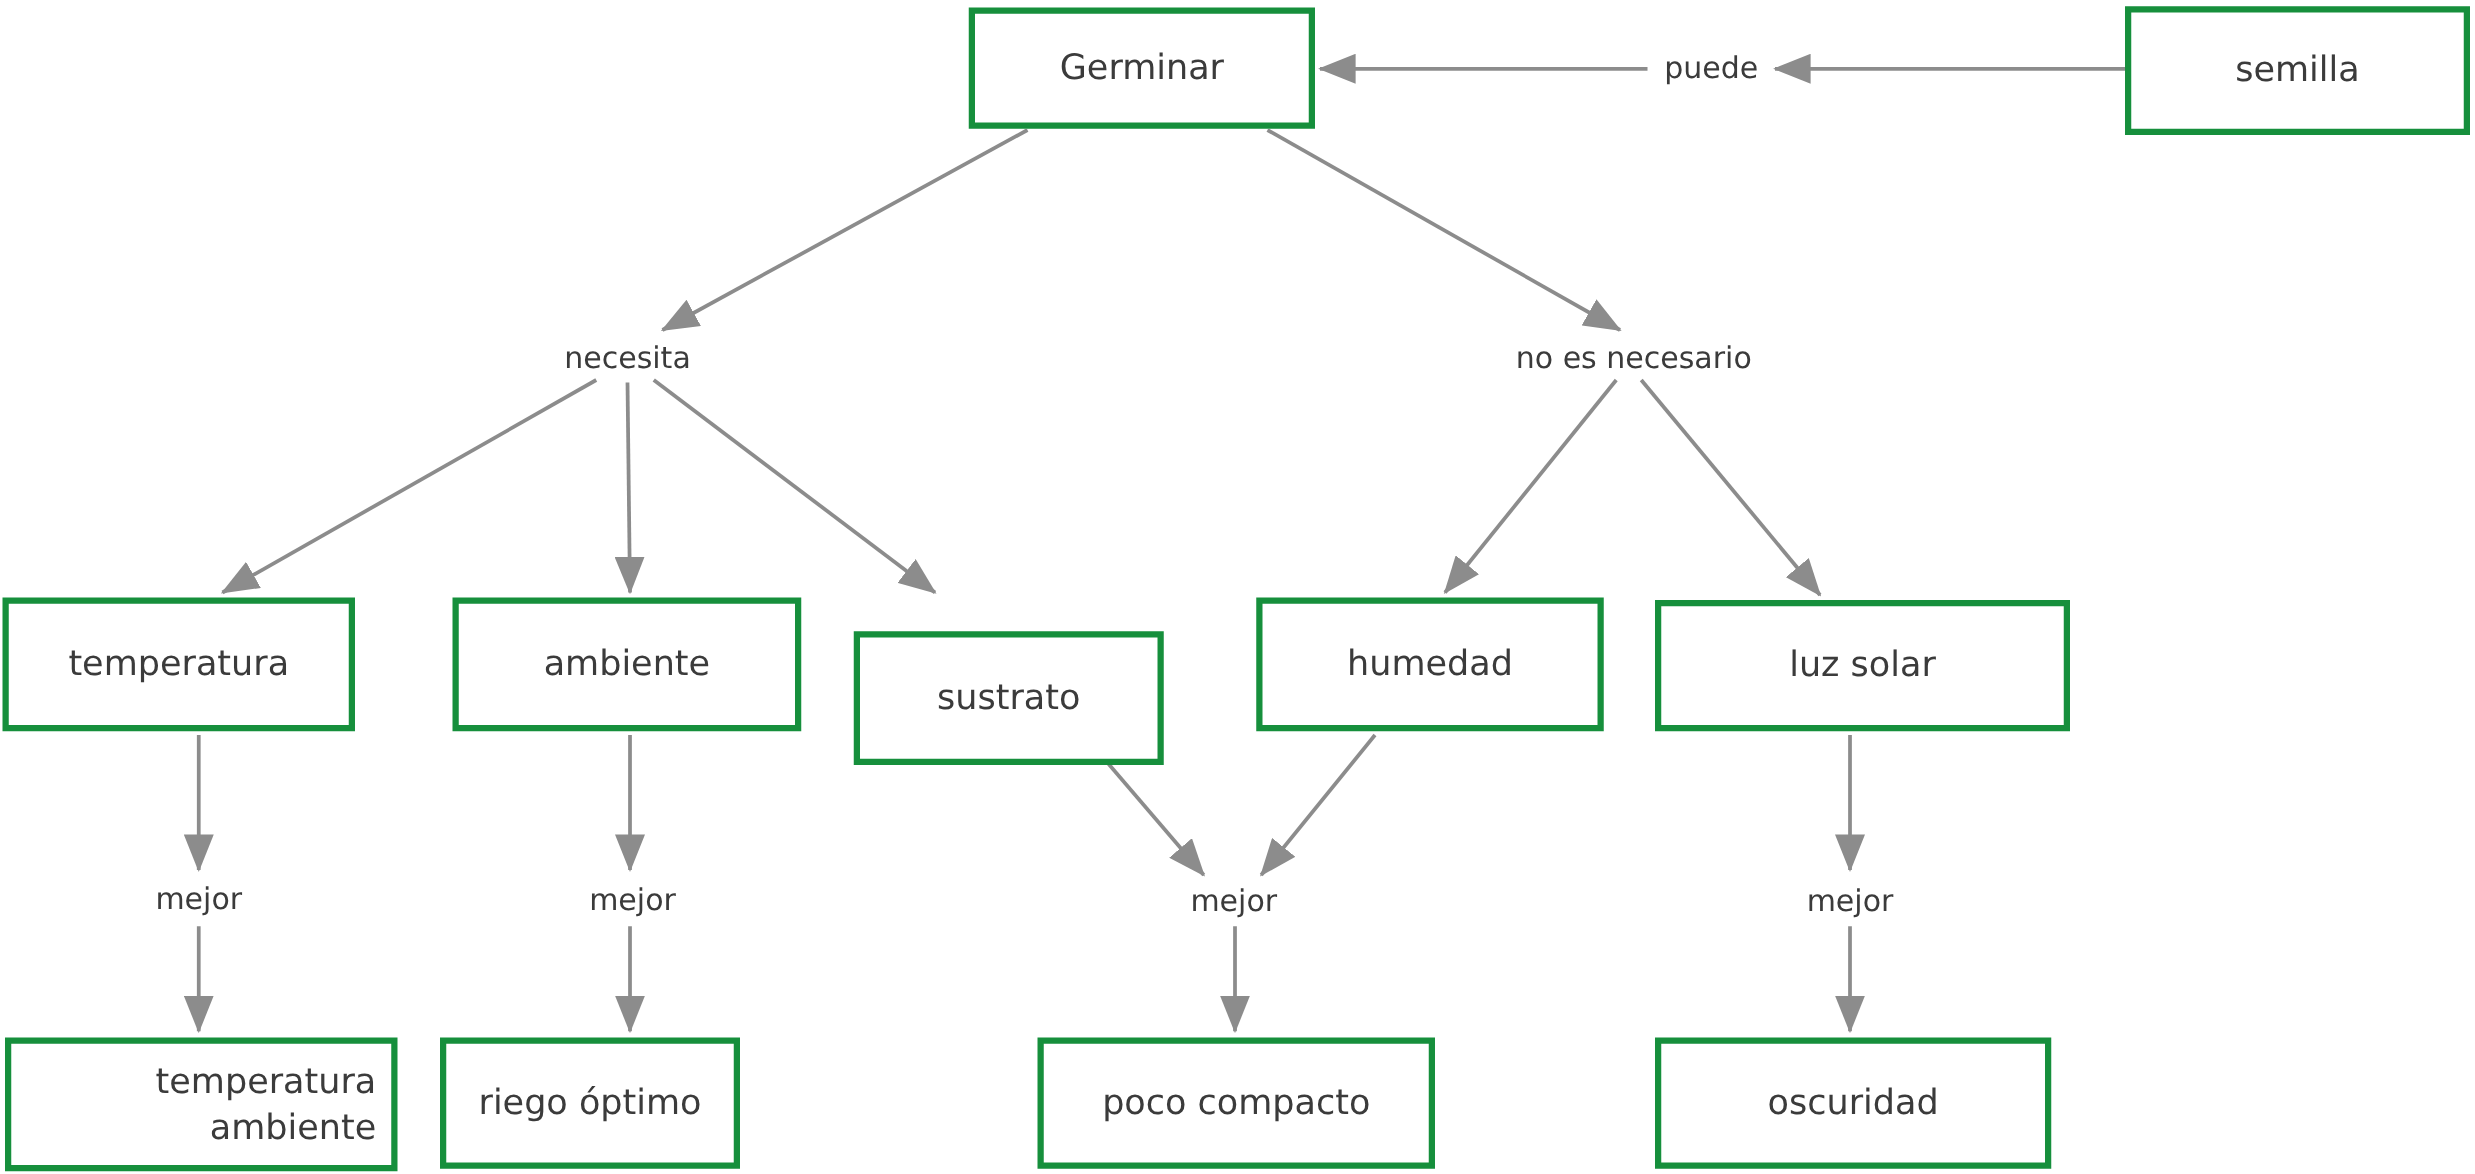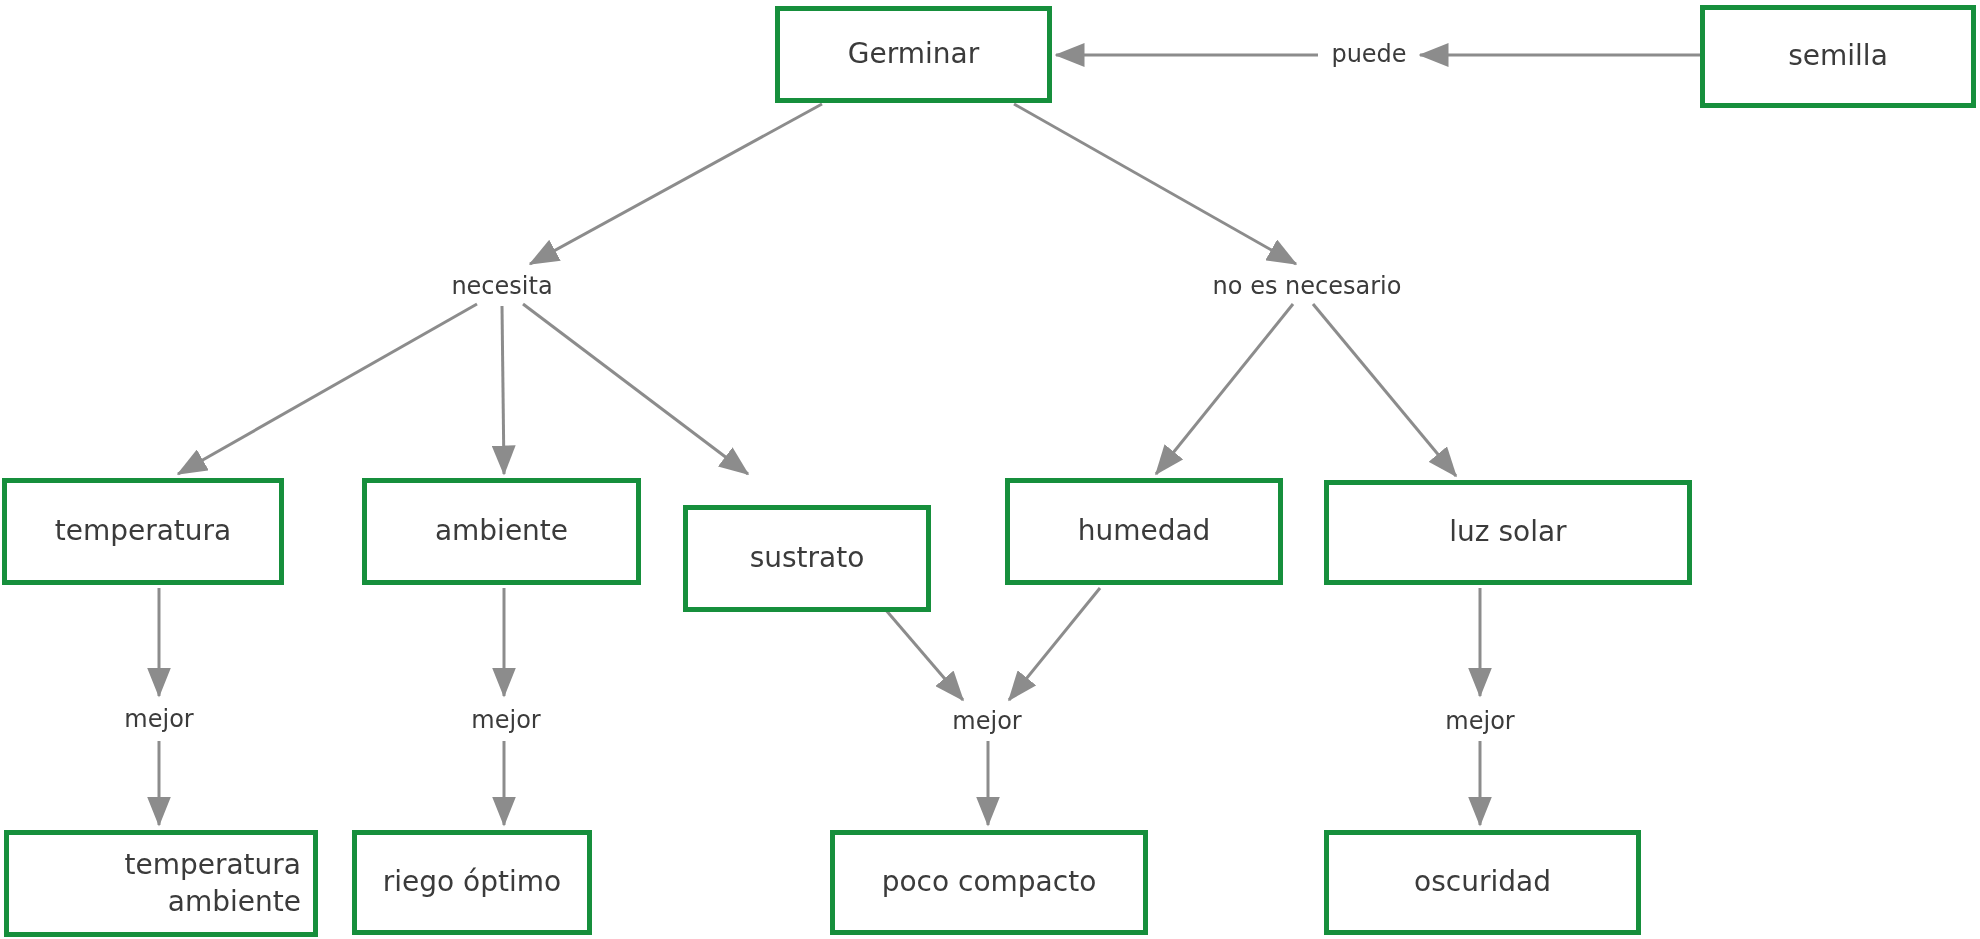--- a/index.html
+++ b/index.html
@@ -87,21 +87,21 @@
   </div>
   <div class="node" style="left:362px;top:478px;width:279px;height:107px">
     <span>ambiente</span>
   </div>
   <div class="node" style="left:683px;top:505px;width:248px;height:107px">
     <span>sustrato</span>
   </div>
   <div class="node" style="left:1005px;top:478px;width:278px;height:107px">
     <span>humedad</span>
   </div>
-  <div class="node" style="left:1324px;top:480px;width:368px;height:105px">
+  <div class="node" style="left:1324px;top:480px;width:332px;height:105px">
     <span>luz solar</span>
   </div>
   <div class="node" style="left:4px;top:830px;width:314px;height:107px">
     <span>temperatura ambiente</span>
   </div>
   <div class="node" style="left:352px;top:830px;width:240px;height:105px">
     <span>riego óptimo</span>
   </div>
   <div class="node" style="left:830px;top:830px;width:318px;height:105px">
     <span>poco compacto</span>

